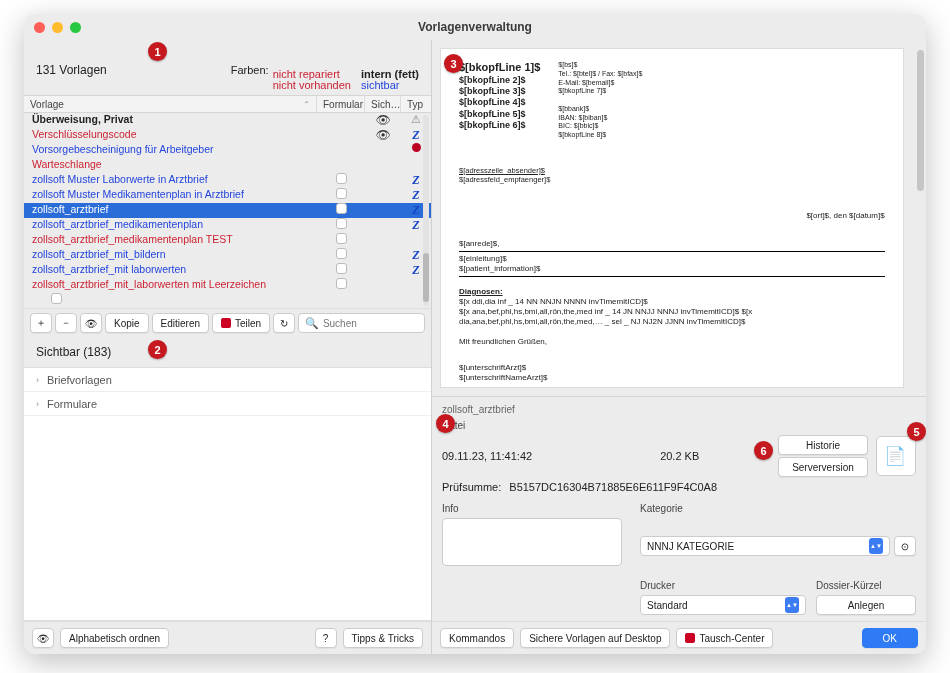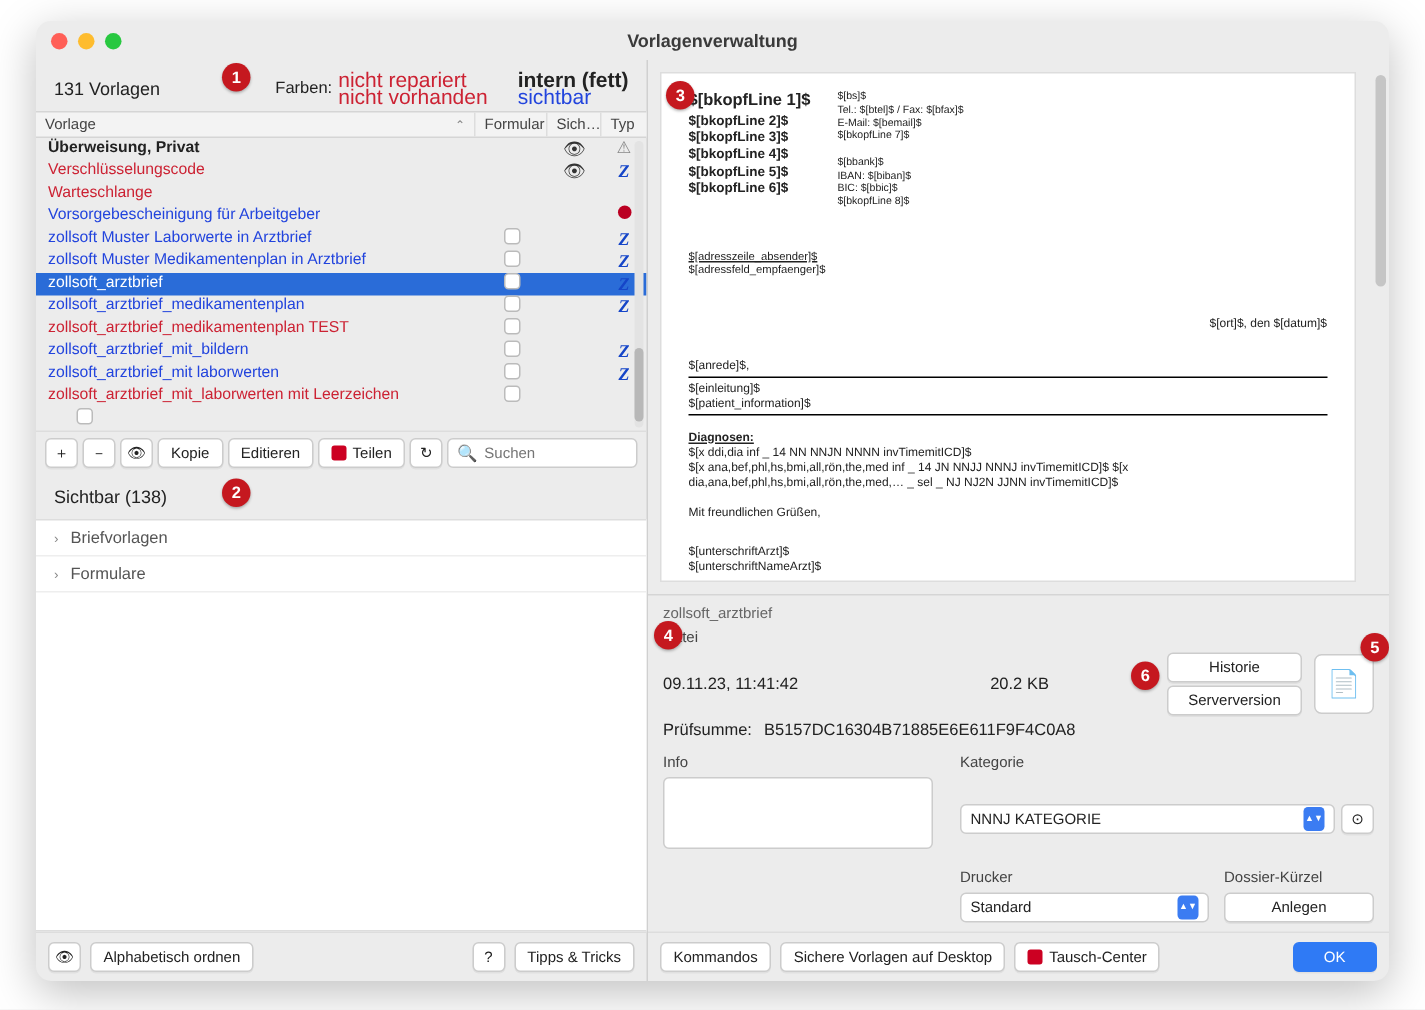--- a/index.html
+++ b/index.html
@@ -38,21 +38,21 @@
   .dot.green { background:#28c840; }
   .title { position:absolute; left:0; right:0; text-align:center; font-size:12px; font-weight:600; color:#3a3a3a; }
 
   .content { flex:1; display:flex; overflow:hidden; }
   .left { width:408px; display:flex; flex-direction:column; border-right:1px solid #d0d0d0; }
   .right { flex:1; display:flex; flex-direction:column; }
 
   .left-top { padding:8px 12px 4px; display:flex; align-items:center; justify-content:space-between; position:relative; }
   .count { font-size:12px; }
   .colors-label { font-size:11px; margin-right:4px; }
-  .colors { display:flex; gap:20px; font-size:14px; line-height:11px; }
+  .colors { display:flex; gap:10px; font-size:11px; line-height:11px;margin-top:21px; }
   .colors .col { display:flex; flex-direction:column; }
   .red-t { color:#c23; }
   .blue-t { color:#24d; }
 
   .table-header {
     display:flex; background:#f3f3f3; border-top:1px solid #d5d5d5; border-bottom:1px solid #d5d5d5;
     font-size:10px; color:#444; height:18px; align-items:center;
   }
   .th { padding:0 6px; border-right:1px solid #ddd; height:100%; display:flex; align-items:center; }
   .th.vorlage { flex:1; justify-content:space-between; }
@@ -190,32 +190,32 @@
             <span class="name" style="color: rgb(204, 34, 51);">Verschlüsselungscode</span>
             <span class="cell-form"></span>
             <span class="cell-sich">
               <span class="ico-eye-off">👁</span>
             </span>
             <span class="cell-typ">
               <span class="ico-z">Z</span>
             </span>
           </div>
           <div class="row">
+            <span class="name" style="color: rgb(34, 68, 221);">Vorsorgebescheinigung für Arbeitgeber</span>
+            <span class="cell-form"></span>
+            <span class="cell-sich"></span>
+            <span class="cell-typ">
+              <span class="ico-redball"></span>
+            </span>
+          </div>
+          <div class="row">
             <span class="name" style="color: rgb(204, 34, 51);">Warteschlange</span>
             <span class="cell-form"></span>
             <span class="cell-sich"></span>
             <span class="cell-typ"></span>
-          </div>
-          <div class="row">
-            <span class="name" style="color: rgb(34, 68, 221);">Vorsorgebescheinigung für Arbeitgeber</span>
-            <span class="cell-form"></span>
-            <span class="cell-sich"></span>
-            <span class="cell-typ">
-              <span class="ico-redball"></span>
-            </span>
           </div>
           <div class="row">
             <span class="name" style="color: rgb(34, 68, 221);">zollsoft Muster Laborwerte in Arztbrief</span>
             <span class="cell-form">
               <span class="checkbox"></span>
             </span>
             <span class="cell-sich"></span>
             <span class="cell-typ">
               <span class="ico-z">Z</span>
             </span>
@@ -311,21 +311,21 @@
             <span>Teilen</span>
           </div>
         <div class="btn sq">↻</div>
         <div class="search">
           <span>🔍</span>
           <input placeholder="Suchen" style="">
         </div>
       </div>
 
       <div class="section-bar">
-        <span>Sichtbar (138)</span>
+        <span>Sichtbar (183)</span>
         <div class="badge" style="left:124px; top:3px;">2</div>
       </div>
 
       <div class="tree">
         <div class="tree-row">
             <span class="chev">›</span>
             <span>Briefvorlagen</span>
           </div>
         <div class="tree-row">
             <span class="chev">›</span>

